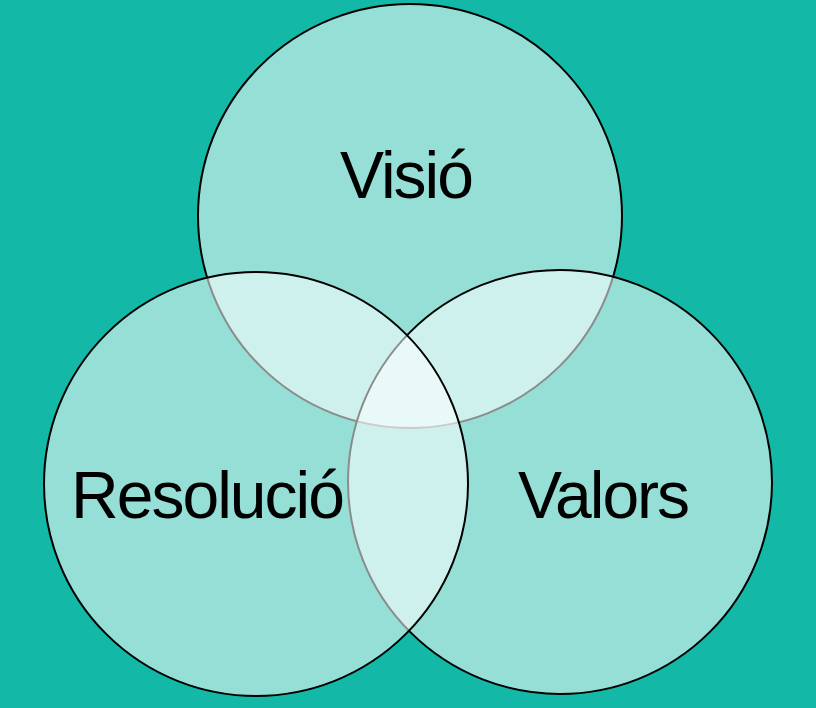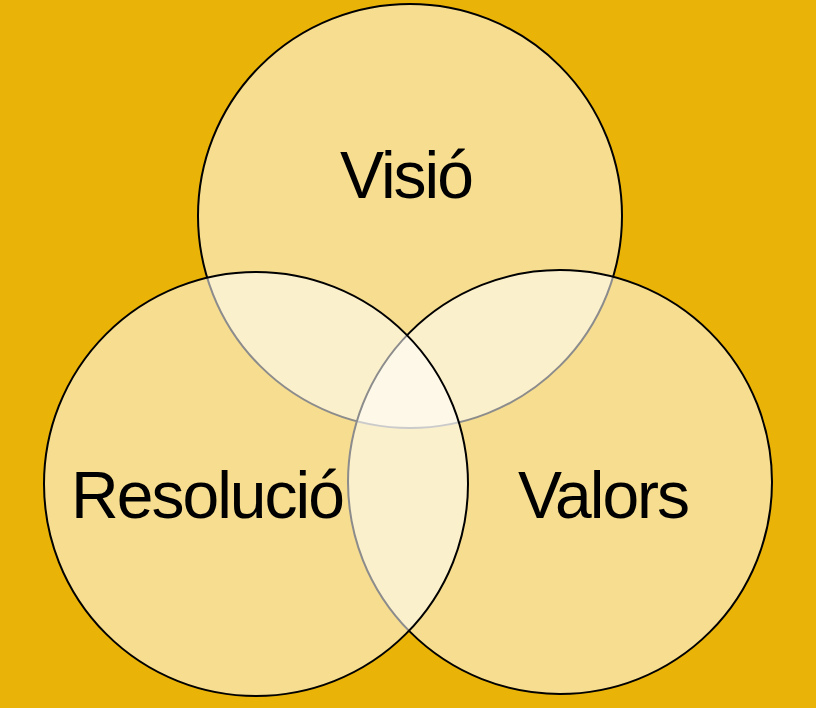--- a/index.html
+++ b/index.html
@@ -7,21 +7,21 @@
     padding: 0;
     width: 816px;
     height: 708px;
     background: #ffffff;
     overflow: hidden;
   }
   .stage {
     position: relative;
     width: 816px;
     height: 708px;
-    background: #eab308;
+    background: #14b8a6;
   }
   svg { display: block; }
   .venn-circle {
     fill: #ffffff;
     fill-opacity: 0.55;
     stroke-width: 2;
   }
   .venn-label {
     font-family: "Liberation Sans", sans-serif;
     font-size: 66px;

